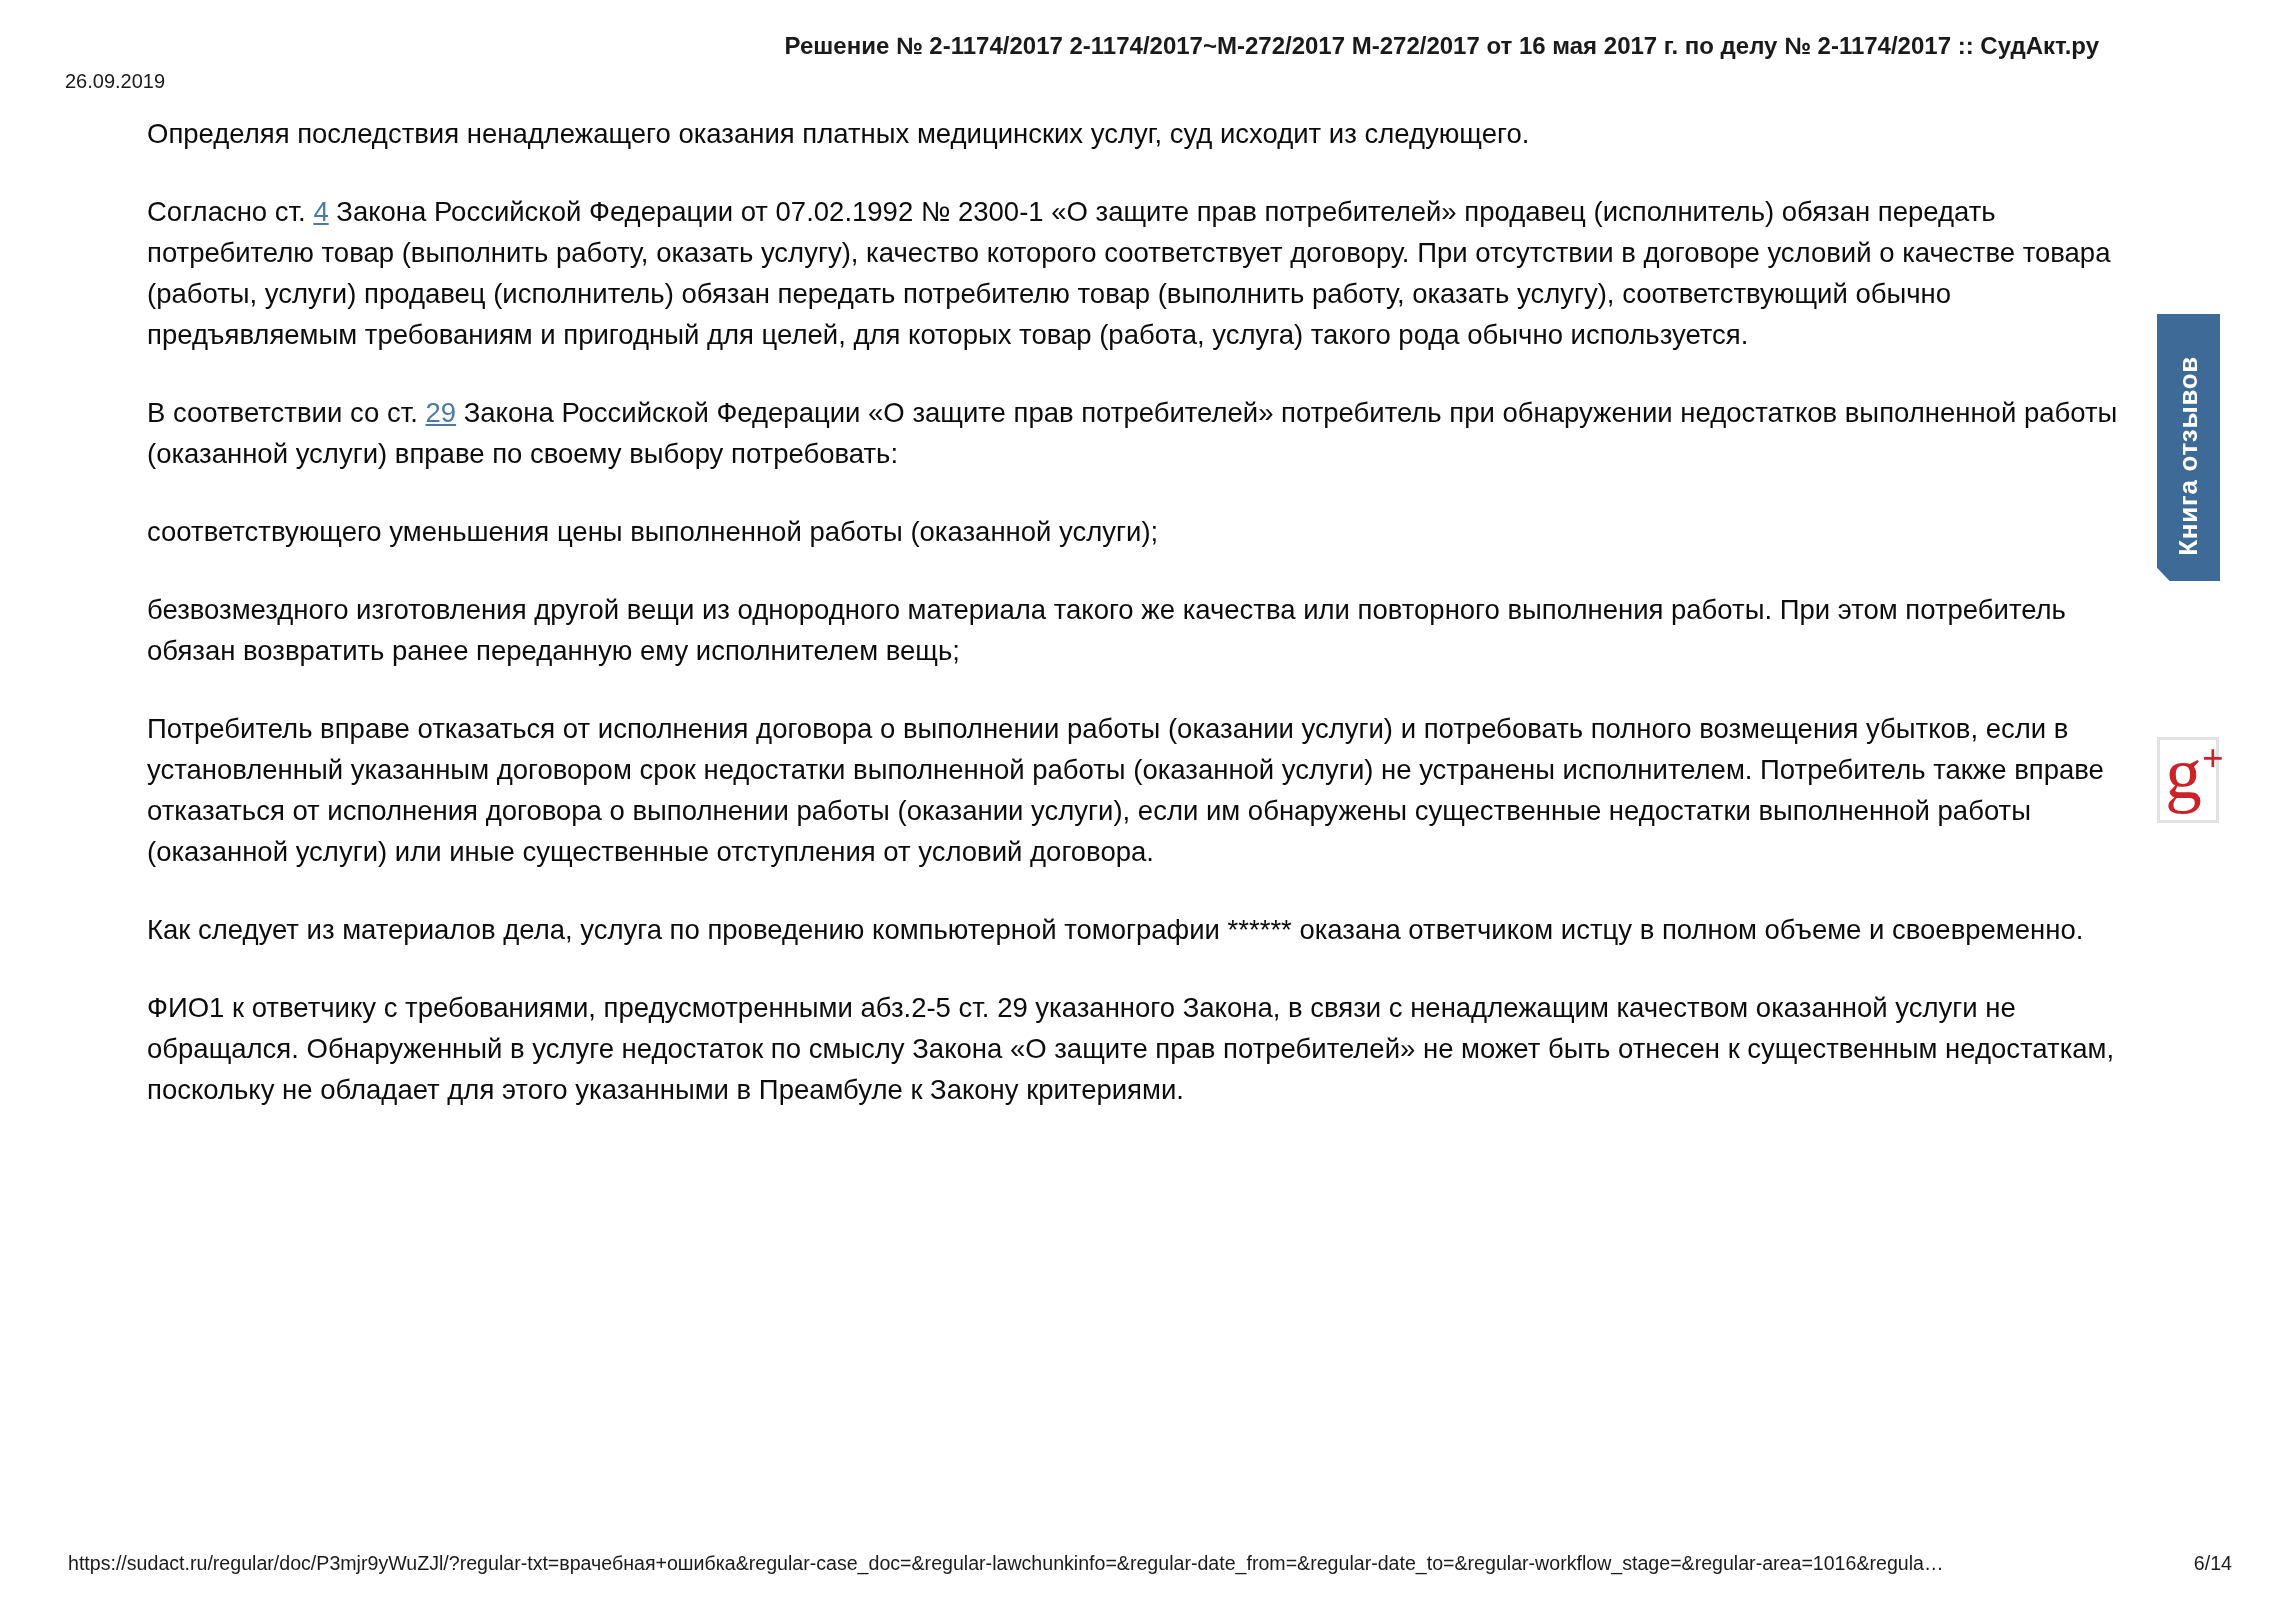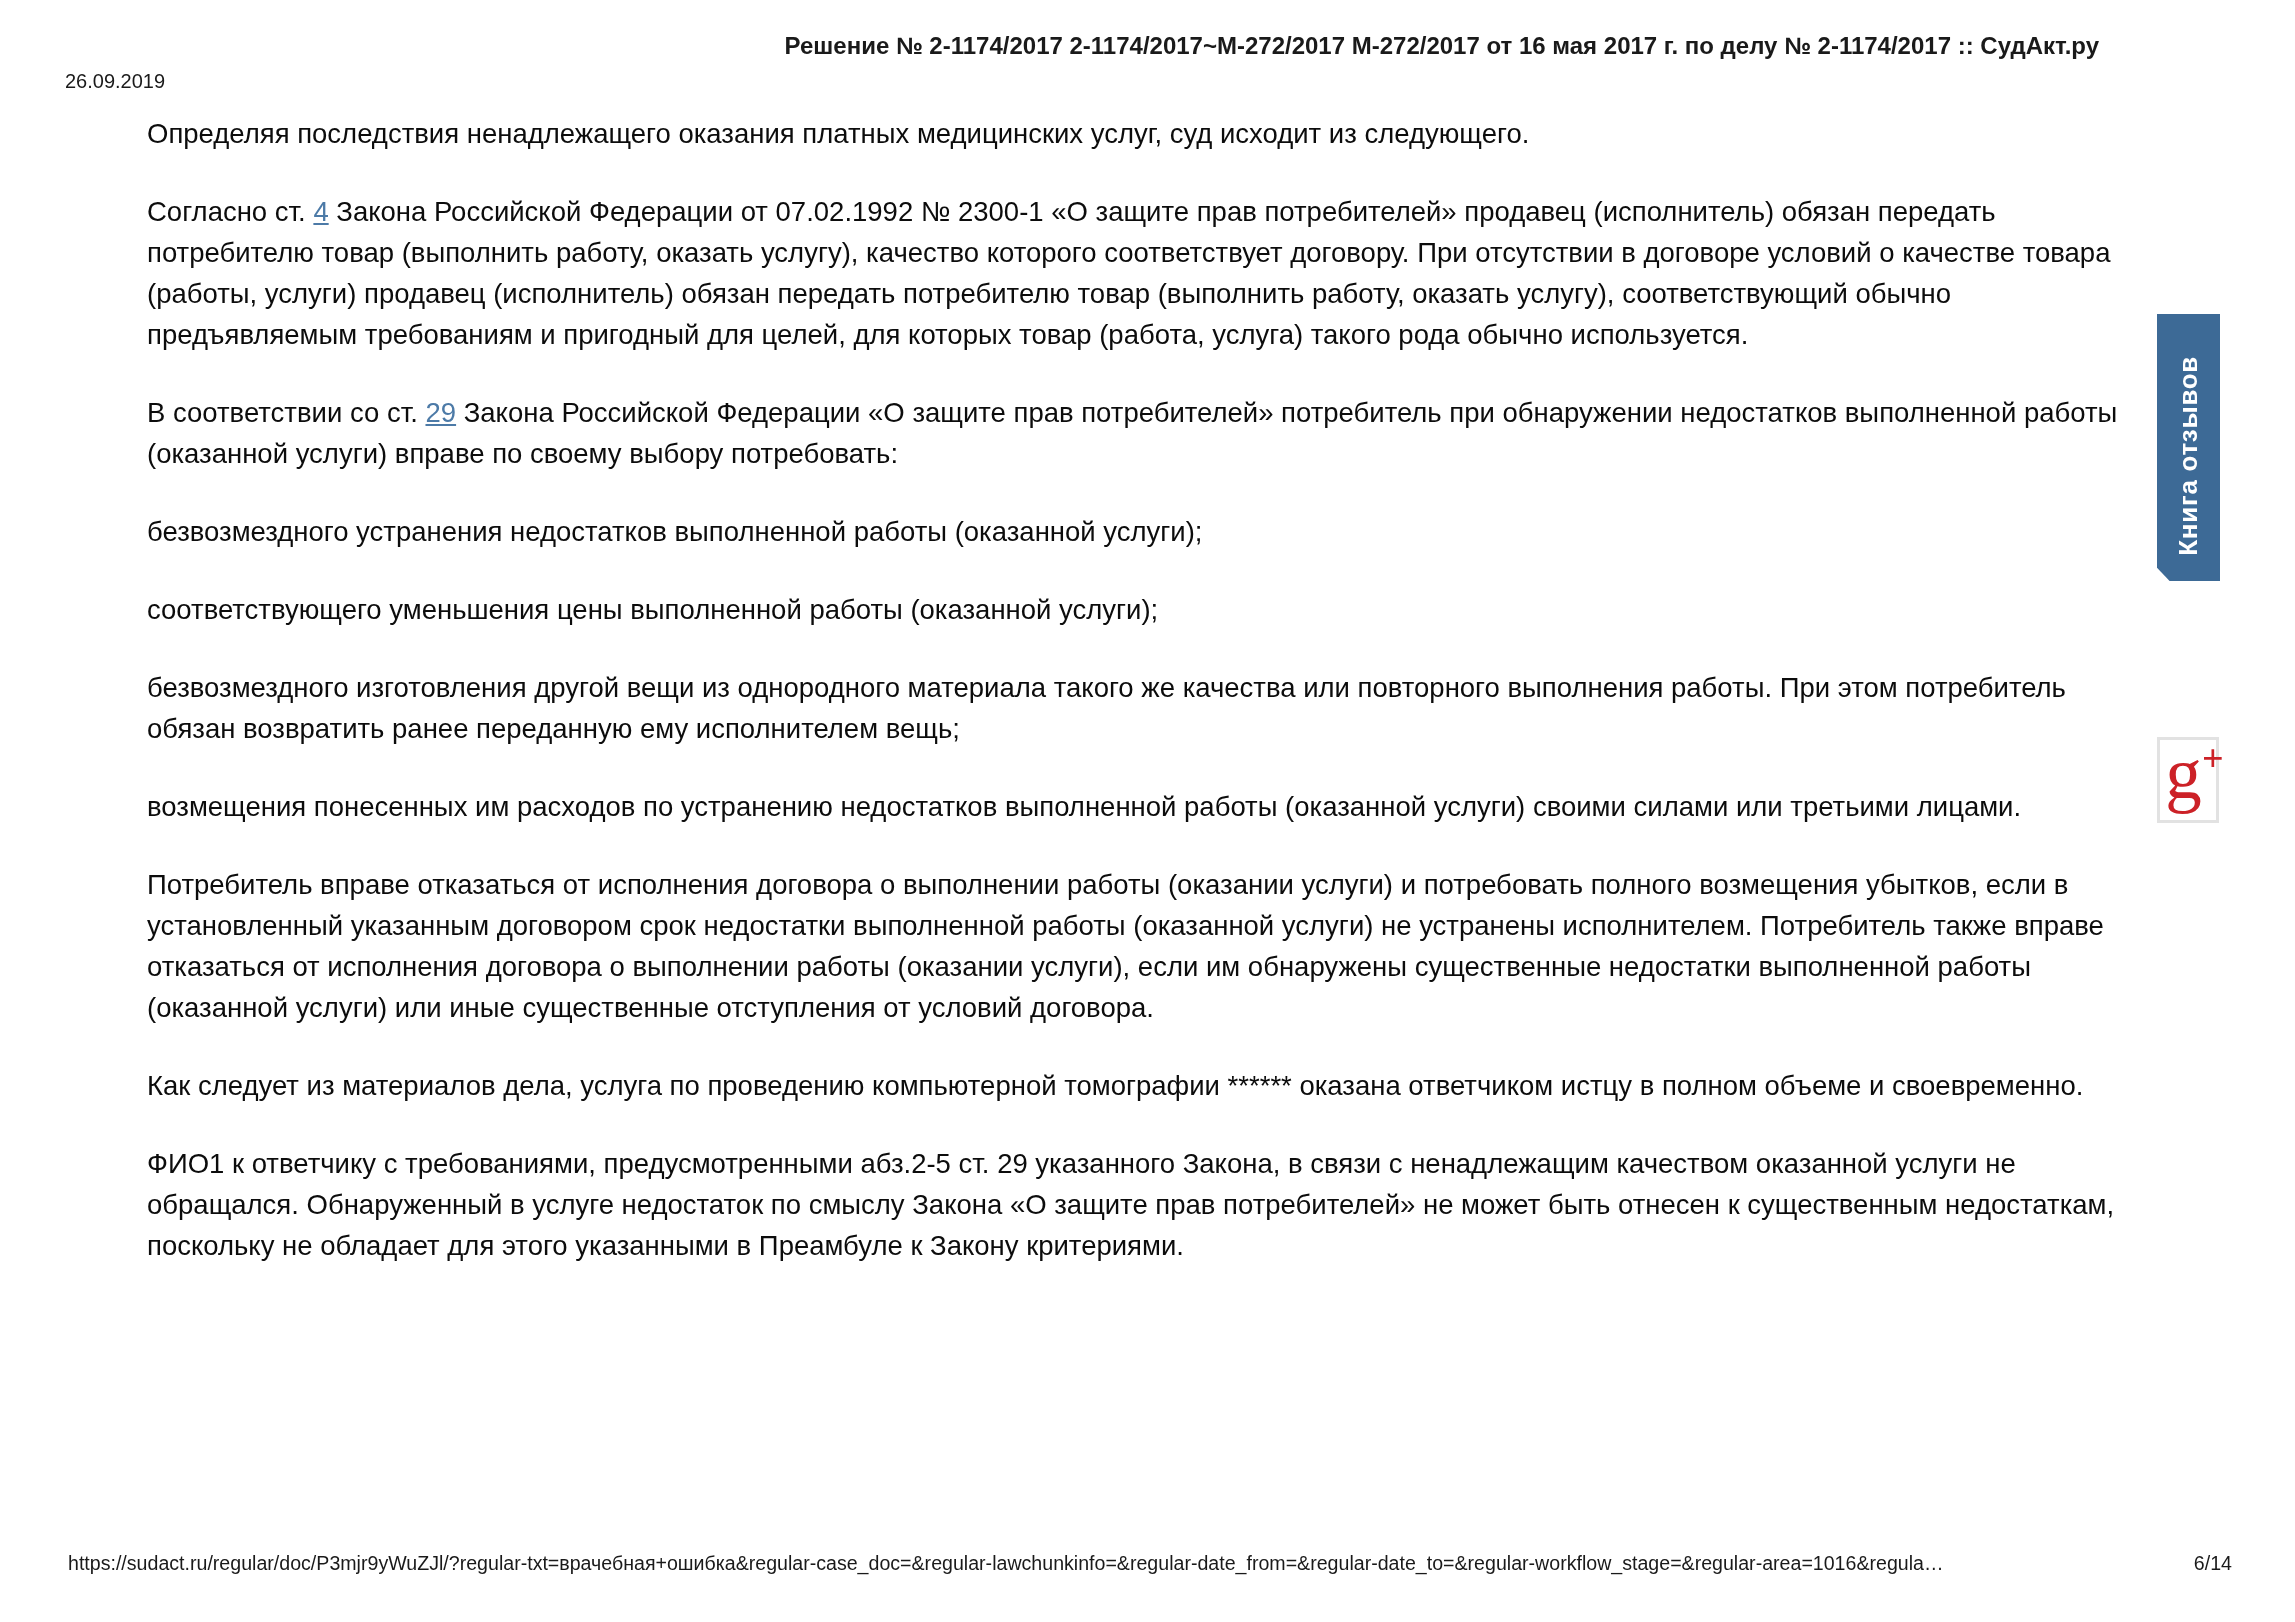--- a/index.html
+++ b/index.html
@@ -86,24 +86,22 @@
 <div class="hdr-date">26.09.2019</div>
 <div class="hdr-title">Решение № 2-1174/2017 2-1174/2017~М-272/2017 М-272/2017 от 16 мая 2017 г. по делу № 2-1174/2017 :: СудАкт.ру</div>
 
 <main class="content">
   <p><span>Определяя последствия ненадлежащего оказания платных медицинских услуг, суд исходит из следующего.</span></p>
 
   <p><span>Согласно ст. </span><a class="doclink">4</a><span> Закона Российской Федерации от 07.02.1992 № 2300-1 «О защите прав потребителей» продавец (исполнитель) обязан передать потребителю товар (выполнить работу, оказать услугу), качество которого соответствует договору. При отсутствии в договоре условий о качестве товара (работы, услуги) продавец (исполнитель) обязан передать потребителю товар (выполнить работу, оказать услугу), соответствующий обычно предъявляемым требованиям и пригодный для целей, для которых товар (работа, услуга) такого рода обычно используется.</span></p>
 
   <p><span>В соответствии со ст. </span><a class="doclink">29</a><span> Закона Российской Федерации «О защите прав потребителей» потребитель при обнаружении недостатков выполненной работы (оказанной услуги) вправе по своему выбору потребовать:</span></p>
 
-  <p><span>безвозмездного устранения недостатков выполненной работы (оказанной услуги);</span></p>
   <p><span>соответствующего уменьшения цены выполненной работы (оказанной услуги);</span></p>
   <p><span>безвозмездного изготовления другой вещи из однородного материала такого же качества или повторного выполнения работы. При этом потребитель обязан возвратить ранее переданную ему исполнителем вещь;</span></p>
-  <p><span>возмещения понесенных им расходов по устранению недостатков выполненной работы (оказанной услуги) своими силами или третьими лицами.</span></p>
   <p><span>Потребитель вправе отказаться от исполнения договора о выполнении работы (оказании услуги) и потребовать полного возмещения убытков, если в установленный указанным договором срок недостатки выполненной работы (оказанной услуги) не устранены исполнителем. Потребитель также вправе отказаться от исполнения договора о выполнении работы (оказании услуги), если им обнаружены существенные недостатки выполненной работы (оказанной услуги) или иные существенные отступления от условий договора.</span></p>
   <p><span>Как следует из материалов дела, услуга по проведению компьютерной томографии ****** оказана ответчиком истцу в полном объеме и своевременно.</span></p>
   <p><span>ФИО1 к ответчику с требованиями, предусмотренными абз.2-5 ст. 29 указанного Закона, в связи с ненадлежащим качеством оказанной услуги не обращался. Обнаруженный в услуге недостаток по смыслу Закона «О защите прав потребителей» не может быть отнесен к существенным недостаткам, поскольку не обладает для этого указанными в Преамбуле к Закону критериями.</span></p>
 </main>
 
 <div class="feedback-tab">
   <span class="vtext">Книга отзывов</span>
 </div>
 
 <div class="gplus-box">

